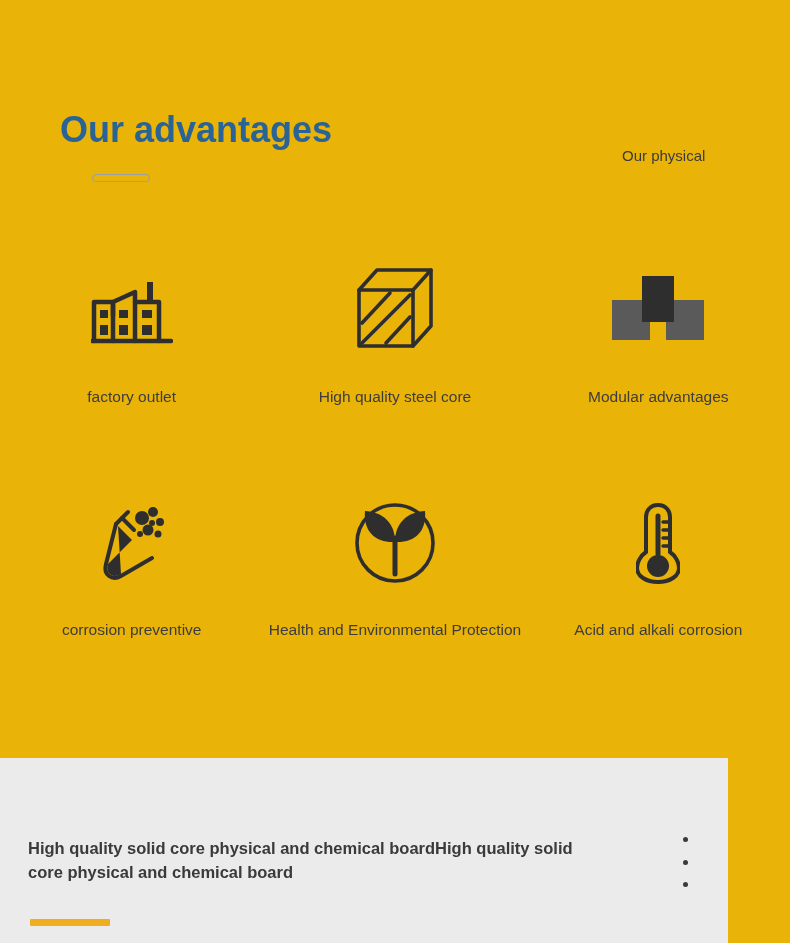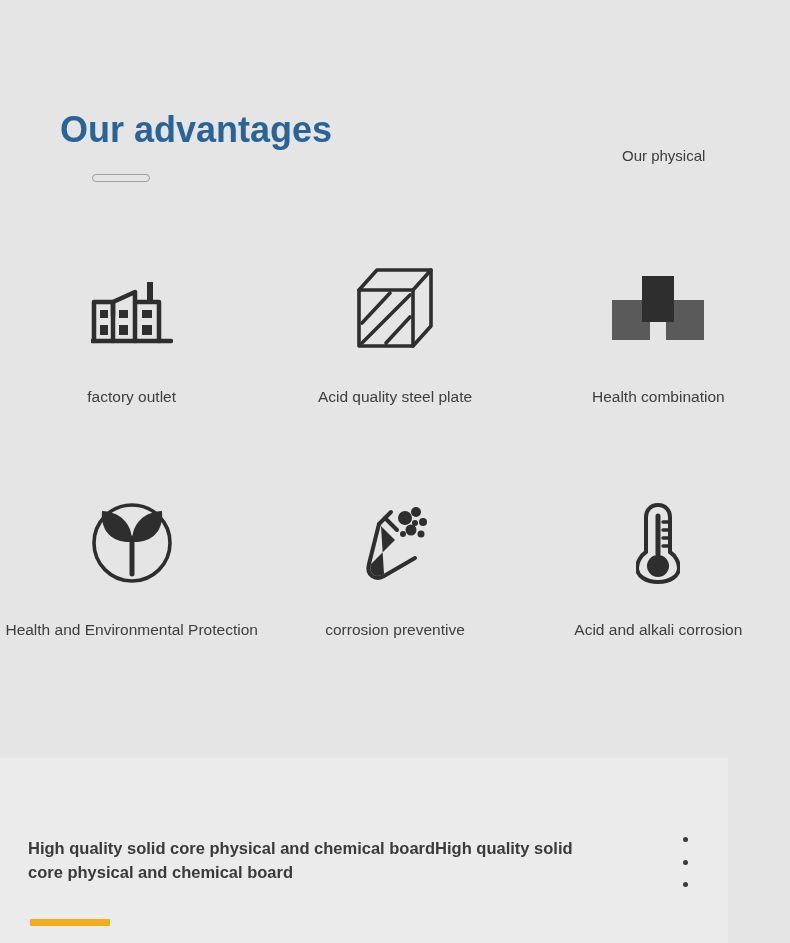--- a/index.html
+++ b/index.html
@@ -9,21 +9,21 @@
     width: 790px;
     height: 943px;
     background: #ffffff;
     font-family: "Liberation Sans", sans-serif;
   }
   .page {
     position: relative;
     width: 790px;
     height: 943px;
     overflow: hidden;
-    background: #e5e5e5;
+    background: #eab308;
   }
 
   
   .header {
     position: absolute;
     top: 108px;
     left: 0;
     width: 790px;
     height: 90px;
   }
@@ -185,49 +185,37 @@
             <g fill="none" stroke="#2e2e2e" stroke-width="3.6" stroke-linejoin="round" stroke-linecap="round">
               <path d="M3 23 L3 79 L57 79 L57 23 Z"></path>
               <path d="M3 23 L21 3 L75 3 L57 23"></path>
               <path d="M75 3 L75 59 L57 79"></path>
               <path d="M6 76 L54 28"></path>
               <path d="M6 56 L34 26"></path>
               <path d="M30 76 L54 50"></path>
             </g>
           </svg>
         </div>
-        <div class="caption">Acid quality steel plate</div>
+        <div class="caption">High quality steel core</div>
       </div>
 
       <div class="feature">
         <div class="icon-wrap">
           <svg width="92" height="72" viewBox="0 0 92 72" aria-hidden="true">
             <rect x="0" y="28" width="38" height="40" fill="#5a5a5a"></rect>
             <rect x="54" y="28" width="38" height="40" fill="#5a5a5a"></rect>
             <rect x="30" y="4" width="32" height="46" fill="#2e2e2e"></rect>
           </svg>
         </div>
-        <div class="caption">Health combination</div>
+        <div class="caption">Modular advantages</div>
       </div>
 
     </div>
 
     <div class="feature-row row-2">
-
-      <div class="feature">
-        <div class="icon-wrap">
-          <svg width="86" height="82" viewBox="0 0 86 82" aria-hidden="true">
-            <circle cx="43" cy="41" r="38" fill="none" stroke="#2e2e2e" stroke-width="3.6"></circle>
-            <path d="M43 72 L43 36" stroke="#2e2e2e" stroke-width="5" stroke-linecap="round"></path>
-            <path d="M43 40 C43 20, 30 10, 13 9 C11 30, 24 41, 43 40 Z" fill="#2e2e2e"></path>
-            <path d="M43 40 C43 20, 56 10, 73 9 C75 30, 62 41, 43 40 Z" fill="#2e2e2e"></path>
-          </svg>
-        </div>
-        <div class="caption">Health and Environmental Protection</div>
-      </div>
 
       <div class="feature">
         <div class="icon-wrap">
           <svg width="72" height="82" viewBox="0 0 72 82" aria-hidden="true">
             <g fill="none" stroke="#2e2e2e" stroke-width="4" stroke-linejoin="round" stroke-linecap="round">
               <path d="M26 16 L38 28"></path>
               <path d="M20 22 L10 62 C7 73, 16 79, 25 74 L56 56"></path>
               <path d="M20 22 L32 10"></path>
             </g>
             <path d="M22 24 L36 38 L18 56 L12 62 C9 72, 17 77, 25 72 Z" fill="#2e2e2e"></path>
@@ -240,20 +228,32 @@
               <circle cx="44" cy="32" r="3"></circle>
               <circle cx="56" cy="21" r="3"></circle>
             </g>
           </svg>
         </div>
         <div class="caption">corrosion preventive</div>
       </div>
 
       <div class="feature">
         <div class="icon-wrap">
+          <svg width="86" height="82" viewBox="0 0 86 82" aria-hidden="true">
+            <circle cx="43" cy="41" r="38" fill="none" stroke="#2e2e2e" stroke-width="3.6"></circle>
+            <path d="M43 72 L43 36" stroke="#2e2e2e" stroke-width="5" stroke-linecap="round"></path>
+            <path d="M43 40 C43 20, 30 10, 13 9 C11 30, 24 41, 43 40 Z" fill="#2e2e2e"></path>
+            <path d="M43 40 C43 20, 56 10, 73 9 C75 30, 62 41, 43 40 Z" fill="#2e2e2e"></path>
+          </svg>
+        </div>
+        <div class="caption">Health and Environmental Protection</div>
+      </div>
+
+      <div class="feature">
+        <div class="icon-wrap">
           <svg width="44" height="82" viewBox="0 0 44 82" aria-hidden="true">
             <path d="M22 3 C14 3, 10 9, 10 15 L10 50 C4 54, 1 61, 1 66 C1 74, 10 80, 22 80 C34 80, 43 74, 43 66 C43 61, 40 54, 34 50 L34 15 C34 9, 30 3, 22 3 Z" fill="none" stroke="#2e2e2e" stroke-width="4"></path>
             <path d="M22 14 L22 52" stroke="#2e2e2e" stroke-width="5" stroke-linecap="round"></path>
             <circle cx="22" cy="64" r="11" fill="#2e2e2e"></circle>
             <g stroke="#2e2e2e" stroke-width="3.4" stroke-linecap="round">
               <path d="M27 20 L34 20"></path>
               <path d="M27 28 L34 28"></path>
               <path d="M27 36 L34 36"></path>
               <path d="M27 44 L34 44"></path>
             </g>

